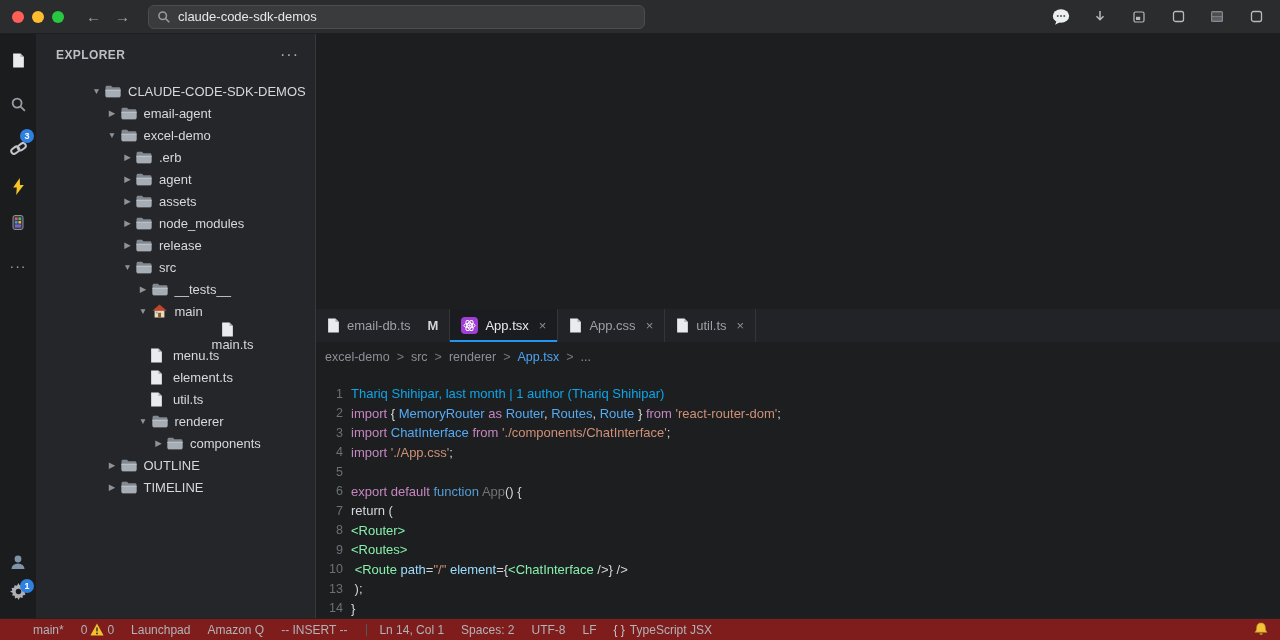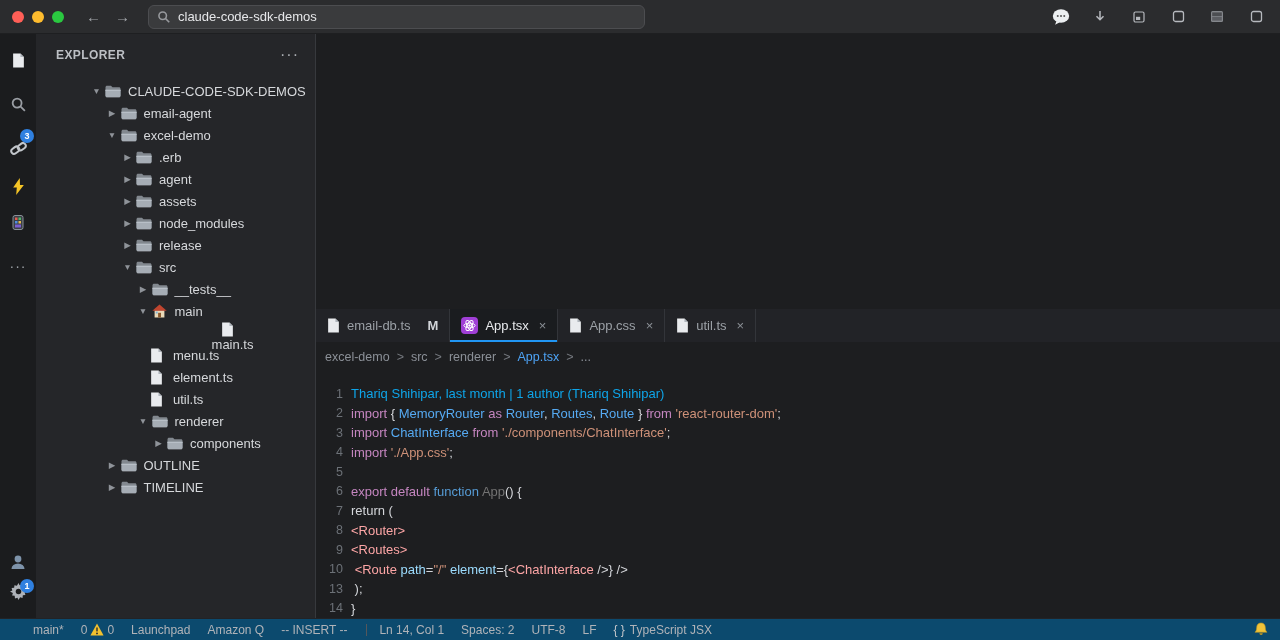--- a/index.html
+++ b/index.html
@@ -73,25 +73,25 @@
   .code-line{display:flex;align-items:center;height:19.5px;}
   .gutter{width:27px;text-align:right;color:#6c7177;font-size:12.5px;flex:none;}
   .code-text{padding-left:8px;white-space:pre;}
   .seg-blame{color:#0ea5e9;}
   .seg-kw{color:#c586c0;}
   .seg-id{color:#56aaf2;}
   .seg-attr{color:#9cdcfe;}
   .seg-str{color:#ce9178;}
   .seg-fnkw{color:#569cd6;}
   .seg-fn{color:#737373;}
-  .seg-tag{color:#fca5a5;}
+  .seg-tag{color:#86efac;}
   .seg-p{color:#d4d6da;}
 
   
-  .statusbar{height:22px;background:#0c4a6e;display:flex;align-items:center;
+  .statusbar{height:22px;background:#7f1d1d;display:flex;align-items:center;
     font-size:12px;color:#b0b3b8;padding-left:33px;border-top:1px solid #222326;}
   .sb-item{display:flex;align-items:center;gap:3px;margin-right:17px;white-space:nowrap;}
   .sb-div{width:1px;height:12px;background:#55575b;margin:0 12px 0 2px;}
   .sb-bell{margin-left:auto;margin-right:12px;display:flex;align-items:center;}
   .lang-braces{color:#c4c7cb;margin-right:2px;}
 </style>
 </head>
 <body>
 
 <div class="titlebar">

